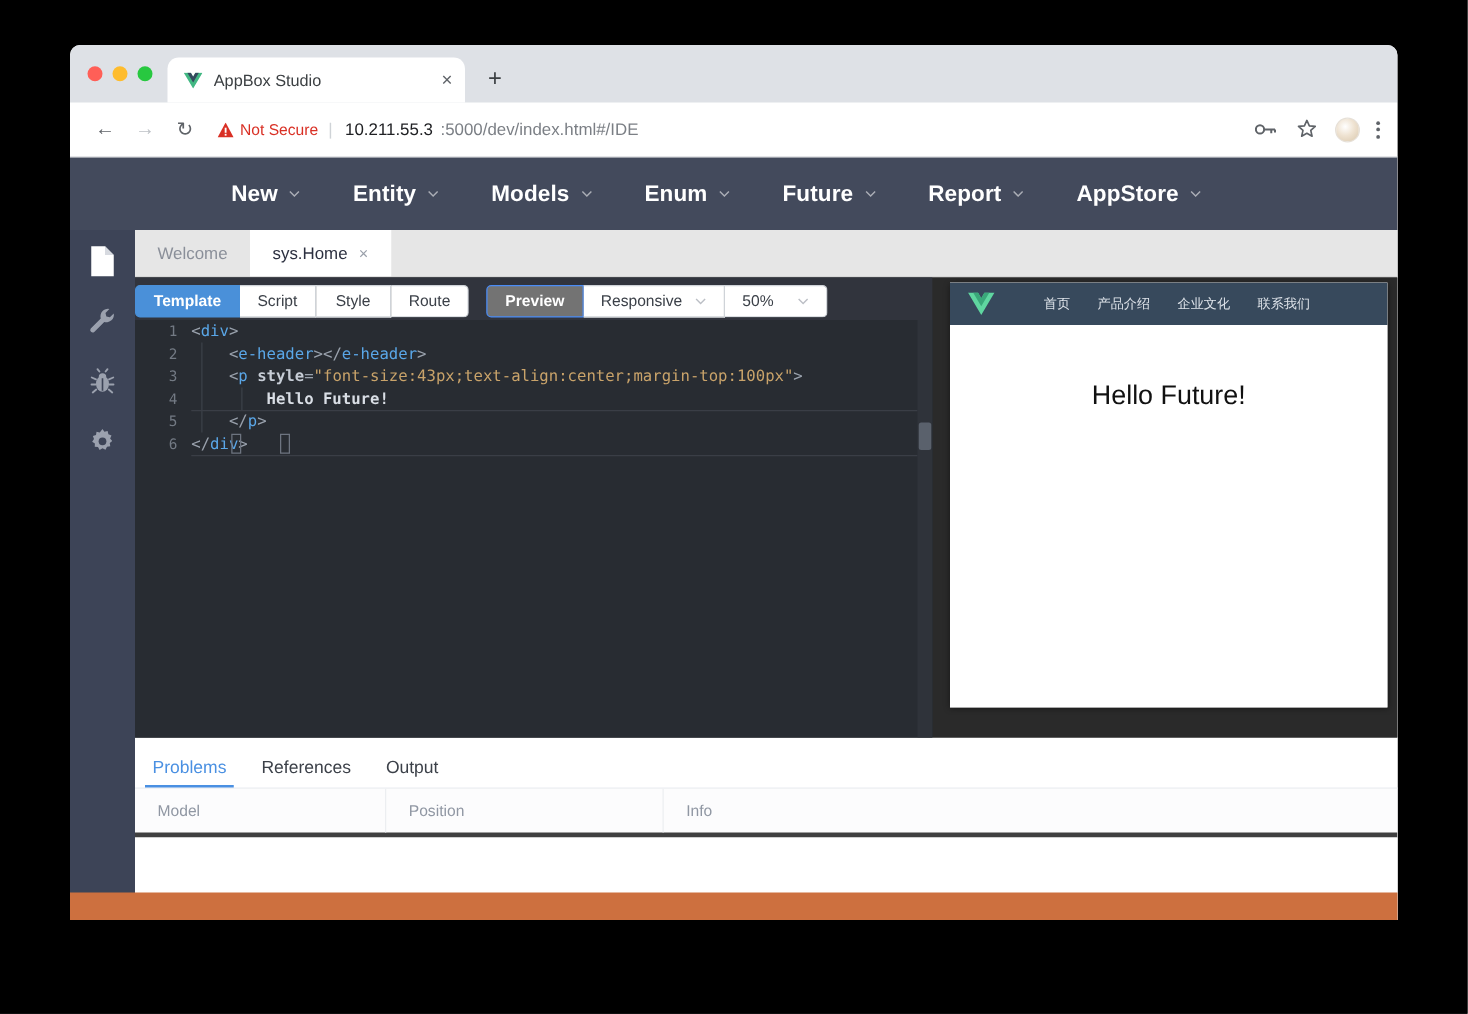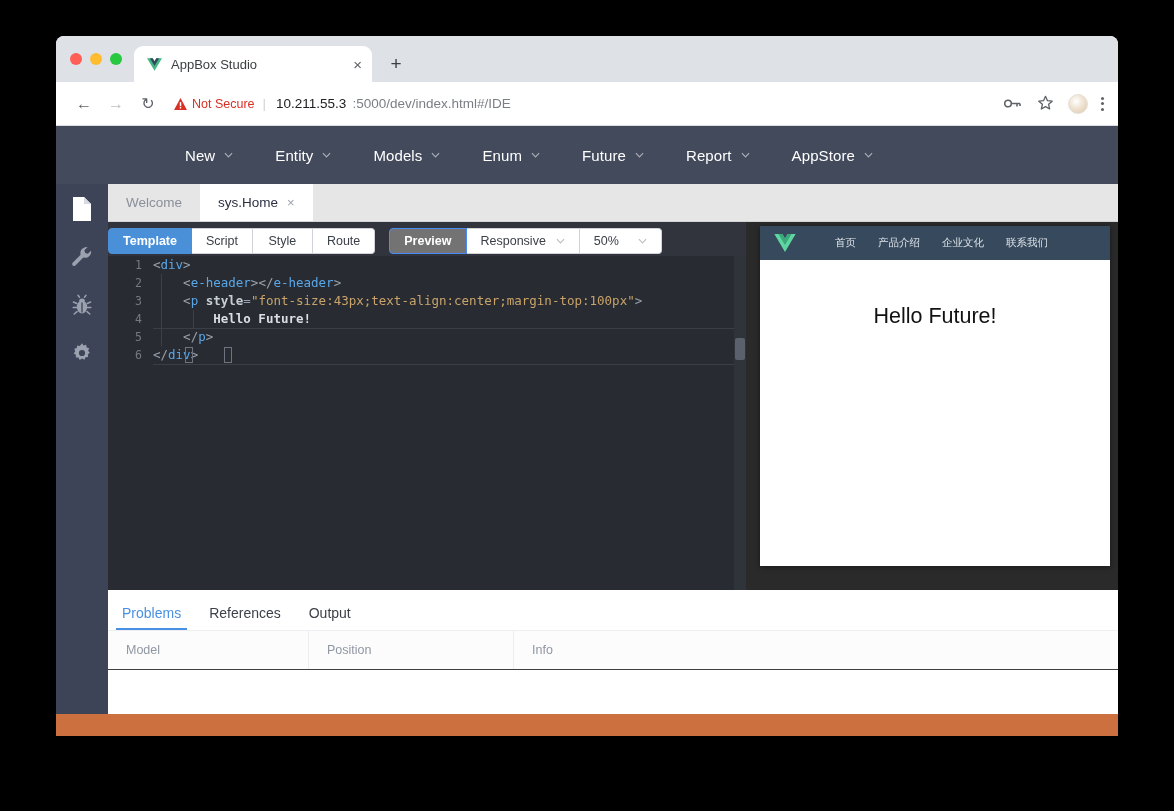--- a/index.html
+++ b/index.html
@@ -77,21 +77,21 @@
   .kebab i{width:3px;height:3px;border-radius:50%;background:#5f6368;display:block;}
 
   
   .app{flex:1;display:flex;flex-direction:column;min-height:0;background:#fff;position:relative;}
 
   .menubar{
     height:58px;background:#434a5c;display:flex;align-items:center;
     padding-left:108px;gap:0;flex:0 0 auto;
   }
   .menu-item{display:flex;align-items:center;gap:9px;padding:0 21px;height:100%;}
-  .menu-item .lbl{color:#fff;font-size:15px;font-weight:400;letter-spacing:.1px;}
+  .menu-item .lbl{color:#fff;font-size:18px;font-weight:700;letter-spacing:.1px;}
   .caret{width:9px;height:6px;opacity:.55;}
 
   .workarea{flex:1;display:flex;min-height:0;}
 
   
   .rail{
     width:52px;background:#3d4457;flex:0 0 auto;
     display:flex;flex-direction:column;align-items:center;
     padding-top:12px;gap:22px;
   }
@@ -187,27 +187,27 @@
   .btabs{height:40px;display:flex;align-items:flex-end;gap:0;flex:0 0 auto;}
   .btab2{
     font-size:14px;color:#3c4149;padding:0 14px 9px 14px;position:relative;
   }
   .btab2.active{color:#4a90e2;}
   .btab2.active::after{
     content:"";position:absolute;left:8px;right:8px;bottom:0;height:2px;background:#4a90e2;
   }
   .thead{
     height:40px;display:flex;align-items:center;border-top:1px solid #eceef1;
-    border-bottom:1px solid #404040;background:#fcfcfd;flex:0 0 auto;
+    border-bottom:4px solid #404040;background:#fcfcfd;flex:0 0 auto;
   }
   .th{font-size:12.5px;color:#9097a3;padding-left:18px;border-left:1px solid #eceef1;height:100%;display:flex;align-items:center;}
   .th:first-child{border-left:none;}
   .th.c1{width:200px;}
   .th.c2{width:205px;}
-  .th.c3{flex:1;}
+  .th.c3{flex:1;margin-left:17px;}
   .tbody{flex:1;background:#fff;}
 
   
   .statusbar{
     position:absolute;left:56px;top:714px;width:1062px;height:22px;background:#cd703f;
   }
 </style>
 </head>
 <body>
 

